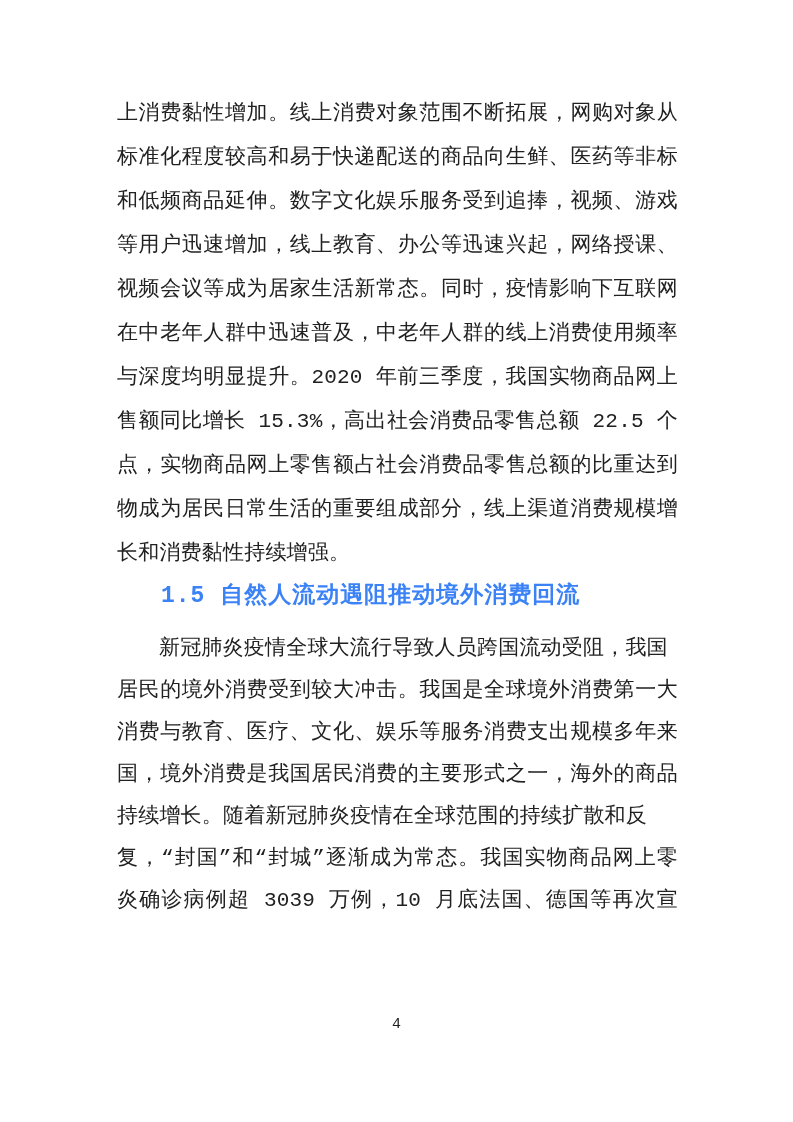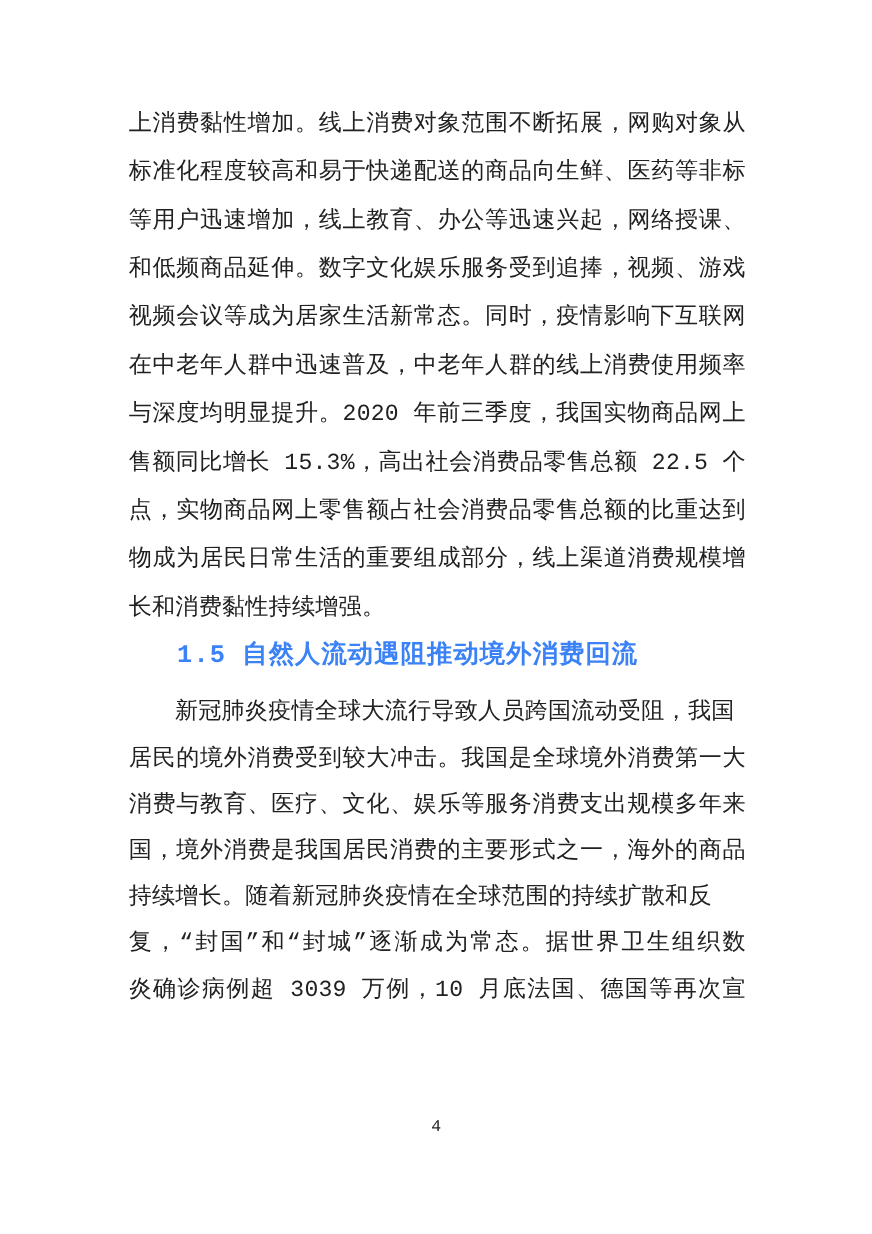--- a/index.html
+++ b/index.html
@@ -76,39 +76,39 @@
 </style>
 </head>
 <body>
 
 <div class="page">
   <div class="content">
 
     <div class="para para-1">
       <div class="line">上消费黏性增加。线上消费对象范围不断拓展，网购对象从</div>
       <div class="line">标准化程度较高和易于快递配送的商品向生鲜、医药等非标</div>
+      <div class="line">和低频商品延伸。数字文化娱乐服务受到追捧，视频、游戏</div>
       <div class="line">等用户迅速增加，线上教育、办公等迅速兴起，网络授课、</div>
-      <div class="line">和低频商品延伸。数字文化娱乐服务受到追捧，视频、游戏</div>
       <div class="line">视频会议等成为居家生活新常态。同时，疫情影响下互联网</div>
       <div class="line">在中老年人群中迅速普及，中老年人群的线上消费使用频率</div>
       <div class="line">与深度均明显提升。2020 年前三季度，我国实物商品网上零</div>
       <div class="line">售额同比增长 15.3%，高出社会消费品零售总额 22.5 个百分</div>
       <div class="line">点，实物商品网上零售额占社会消费品零售总额的比重达到</div>
       <div class="line">物成为居民日常生活的重要组成部分，线上渠道消费规模增</div>
       <div class="line flush">长和消费黏性持续增强。</div>
     </div>
 
     <h2 class="heading">1.5 自然人流动遇阻推动境外消费回流</h2>
 
     <div class="para para-2">
       <div class="line indent flush">新冠肺炎疫情全球大流行导致人员跨国流动受阻，我国</div>
       <div class="line">居民的境外消费受到较大冲击。我国是全球境外消费第一大</div>
       <div class="line">消费与教育、医疗、文化、娱乐等服务消费支出规模多年来</div>
       <div class="line">国，境外消费是我国居民消费的主要形式之一，海外的商品</div>
       <div class="line flush">持续增长。随着新冠肺炎疫情在全球范围的持续扩散和反</div>
-      <div class="line">复，“封国”和“封城”逐渐成为常态。据世界卫生组织数</div>
+      <div class="line">复，“封国”和“封城”逐渐成为常态。我国实物商品网上零</div>
       <div class="line">炎确诊病例超 3039 万例，10 月底法国、德国等再次宣布“封</div>
     </div>
 
   </div>
 
   <div class="page-number">4</div>
 </div>
 
 </body></html>

